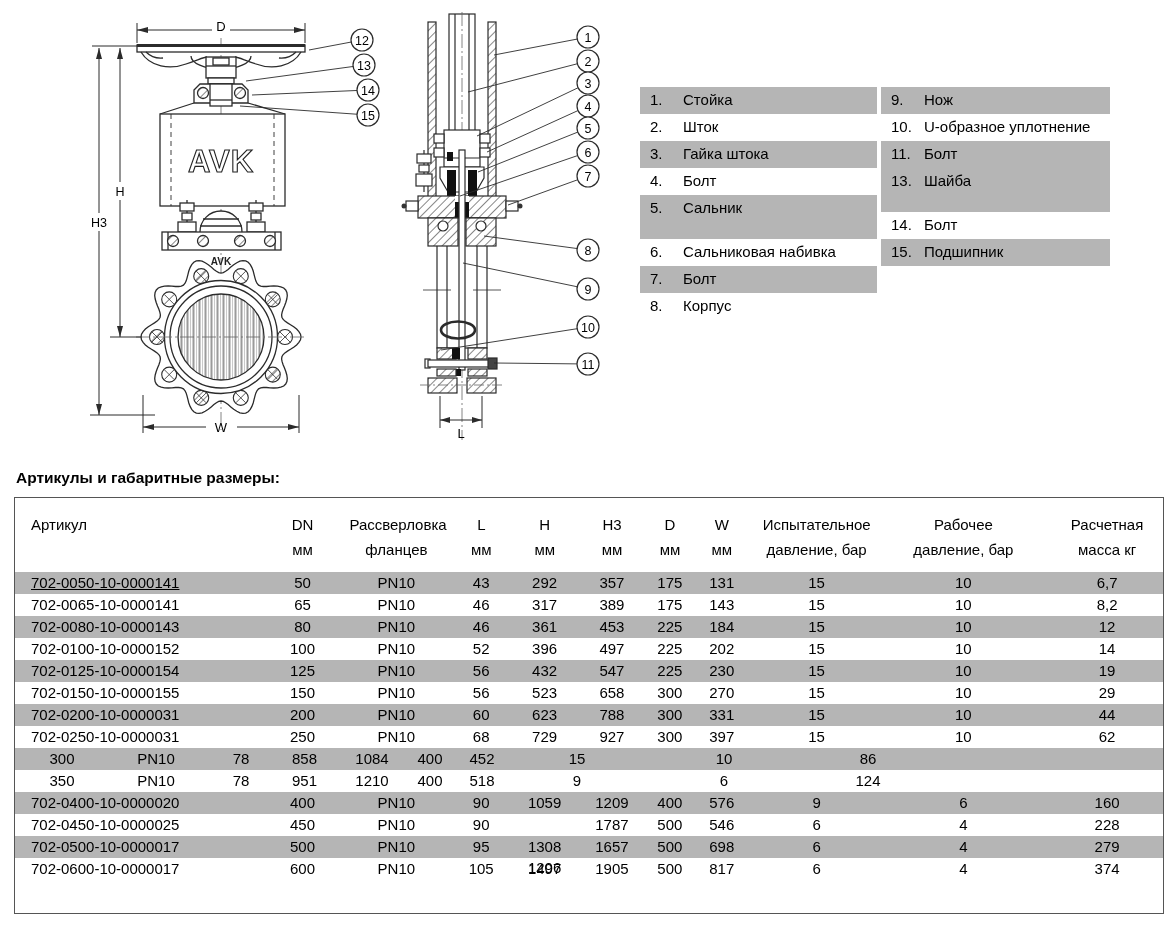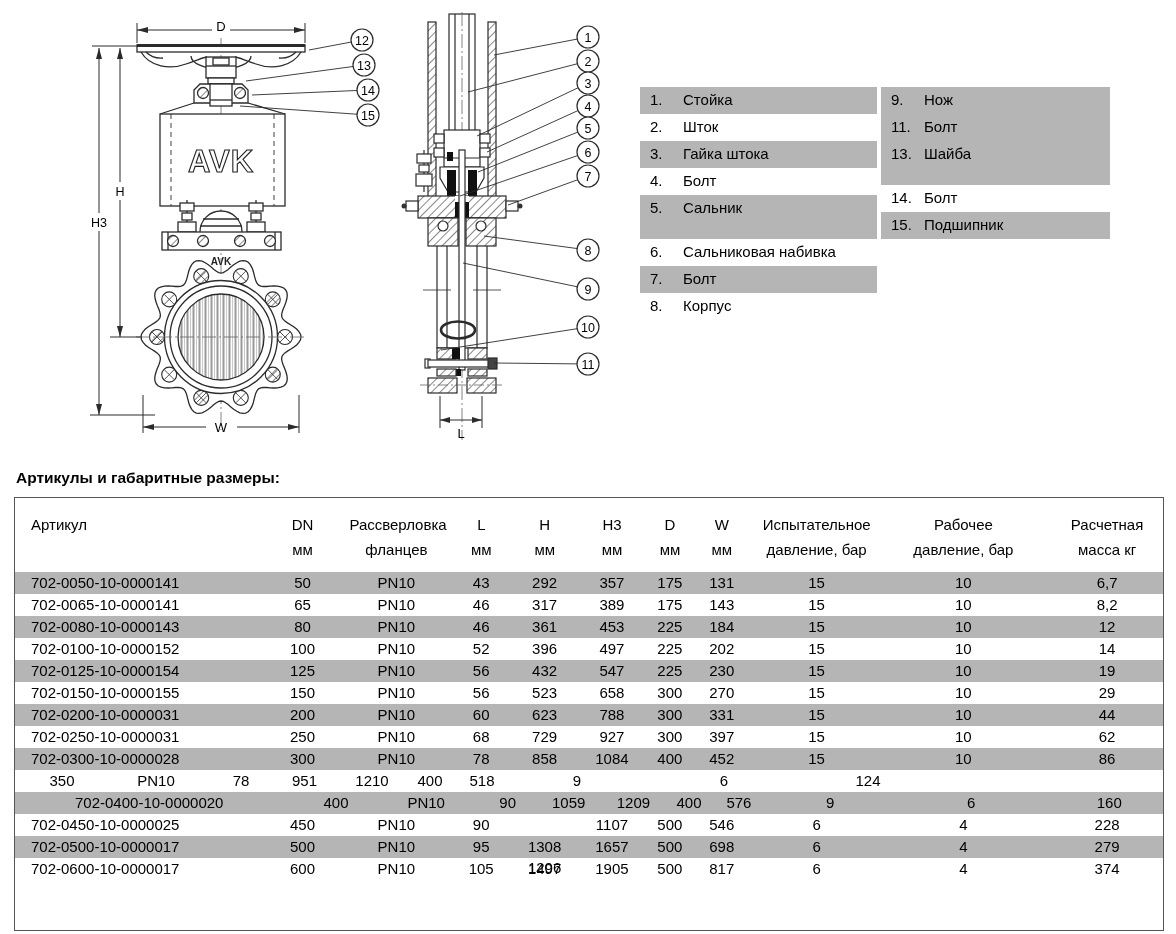--- a/index.html
+++ b/index.html
@@ -17,21 +17,21 @@
   .legend-col.left{width:237px;}
   .legend-col.right{width:229px;}
   .legend-item{display:flex;height:27px;box-sizing:border-box;padding:4px 0 0 10px;
     font-size:15px;line-height:18px;}
   .legend-item.tall{height:44px;}
   .legend-item.gray{background:#b5b5b5;}
   .legend-item .num{width:33px;flex:0 0 33px;}
   
   .tbl-title{position:absolute;left:16px;top:469px;font-size:15.5px;font-weight:bold;}
   .dim-table{position:absolute;left:14px;top:497px;width:1150px;box-sizing:border-box;
-    border:1px solid #555;padding-bottom:50px;background:#fff;}
+    border:1px solid #555;padding-bottom:33px;background:#fff;}
   .thead{display:flex;padding:14px 0 10px 0;}
   .hcell{box-sizing:border-box;text-align:center;font-size:15px;}
   .hcell div{height:25px;line-height:25px;white-space:nowrap;}
   .hcell.first{text-align:left;padding-left:16px;}
   .trow{display:flex;height:22px;}
   .trow.gray{background:#b5b5b5;}
   .tcell{box-sizing:border-box;text-align:center;font-size:15px;line-height:22px;white-space:nowrap;}
   .tcell.first{text-align:left;padding-left:16px;}
 </style>
 </head>
@@ -375,20 +375,24 @@
       <div class="legend-item">
         <span class="num">8.</span>
         <span>Корпус</span>
       </div>
     </div>
   <div class="legend-col right" id="legend-right">
       <div class="legend-item gray">
         <span class="num">9.</span>
         <span>Нож</span>
       </div>
+      <div class="legend-item">
+        <span class="num">10.</span>
+        <span>U-образное уплотнение</span>
+      </div>
       <div class="legend-item gray">
         <span class="num">11.</span>
         <span>Болт</span>
       </div>
       <div class="legend-item gray tall">
         <span class="num">13.</span>
         <span>Шайба</span>
       </div>
       <div class="legend-item">
         <span class="num">14.</span>
@@ -444,21 +448,21 @@
         <div>Рабочее</div>
         <div>давление, бар</div>
       </div>
       <div class="hcell" style="width: 112px;">
         <div>Расчетная</div>
         <div>масса кг</div>
       </div>
     </div>
   <div id="tbody">
       <div class="trow gray">
-        <div class="tcell first" style="width: 241px;">702-0050-10-0000141</div>
+        <div class="tcell first" style="width: 241px; text-decoration: underline;">702-0050-10-0000141</div>
         <div class="tcell" style="width: 94px;">50</div>
         <div class="tcell" style="width: 94px;">PN10</div>
         <div class="tcell" style="width: 76px;">43</div>
         <div class="tcell" style="width: 51px;">292</div>
         <div class="tcell" style="width: 84px;">357</div>
         <div class="tcell" style="width: 32px;">175</div>
         <div class="tcell" style="width: 72px;">131</div>
         <div class="tcell" style="width: 118px;">15</div>
         <div class="tcell" style="width: 176px;">10</div>
         <div class="tcell" style="width: 112px;">6,7</div>
@@ -548,21 +552,20 @@
         <div class="tcell" style="width: 76px;">68</div>
         <div class="tcell" style="width: 51px;">729</div>
         <div class="tcell" style="width: 84px;">927</div>
         <div class="tcell" style="width: 32px;">300</div>
         <div class="tcell" style="width: 72px;">397</div>
         <div class="tcell" style="width: 118px;">15</div>
         <div class="tcell" style="width: 176px;">10</div>
         <div class="tcell" style="width: 112px;">62</div>
       </div>
       <div class="trow gray">
-        <div class="tcell first" style="width: 241px;">702-0300-10-0000028</div>
         <div class="tcell" style="width: 94px;">300</div>
         <div class="tcell" style="width: 94px;">PN10</div>
         <div class="tcell" style="width: 76px;">78</div>
         <div class="tcell" style="width: 51px;">858</div>
         <div class="tcell" style="width: 84px;">1084</div>
         <div class="tcell" style="width: 32px;">400</div>
         <div class="tcell" style="width: 72px;">452</div>
         <div class="tcell" style="width: 118px;">15</div>
         <div class="tcell" style="width: 176px;">10</div>
         <div class="tcell" style="width: 112px;">86</div>
@@ -573,39 +576,39 @@
         <div class="tcell" style="width: 76px;">78</div>
         <div class="tcell" style="width: 51px;">951</div>
         <div class="tcell" style="width: 84px;">1210</div>
         <div class="tcell" style="width: 32px;">400</div>
         <div class="tcell" style="width: 72px;">518</div>
         <div class="tcell" style="width: 118px;">9</div>
         <div class="tcell" style="width: 176px;">6</div>
         <div class="tcell" style="width: 112px;">124</div>
       </div>
       <div class="trow gray">
-        <div class="tcell first" style="width: 241px; margin-left: 44px;">702-0400-10-0000020</div>
+        <div class="tcell first" style="width: 241px;">702-0400-10-0000020</div>
         <div class="tcell" style="width: 94px;">400</div>
         <div class="tcell" style="width: 94px;">PN10</div>
         <div class="tcell" style="width: 76px;">90</div>
         <div class="tcell" style="width: 51px;">1059</div>
         <div class="tcell" style="width: 84px;">1209</div>
         <div class="tcell" style="width: 32px;">400</div>
         <div class="tcell" style="width: 72px;">576</div>
         <div class="tcell" style="width: 118px;">9</div>
         <div class="tcell" style="width: 176px;">6</div>
         <div class="tcell" style="width: 112px; text-align: center;">160</div>
       </div>
       <div class="trow">
         <div class="tcell first" style="width: 241px;">702-0450-10-0000025</div>
         <div class="tcell" style="width: 94px;">450</div>
         <div class="tcell" style="width: 94px;">PN10</div>
         <div class="tcell" style="width: 76px;">90</div>
         <div class="tcell" style="width: 51px; margin-top: 43px;">1206</div>
-        <div class="tcell" style="width: 84px;">1107</div>
+        <div class="tcell" style="width: 84px;">1787</div>
         <div class="tcell" style="width: 32px;">500</div>
         <div class="tcell" style="width: 72px;">546</div>
         <div class="tcell" style="width: 118px;">6</div>
         <div class="tcell" style="width: 176px;">4</div>
         <div class="tcell" style="width: 112px;">228</div>
       </div>
       <div class="trow gray">
         <div class="tcell first" style="width: 241px;">702-0500-10-0000017</div>
         <div class="tcell" style="width: 94px;">500</div>
         <div class="tcell" style="width: 94px;">PN10</div>

